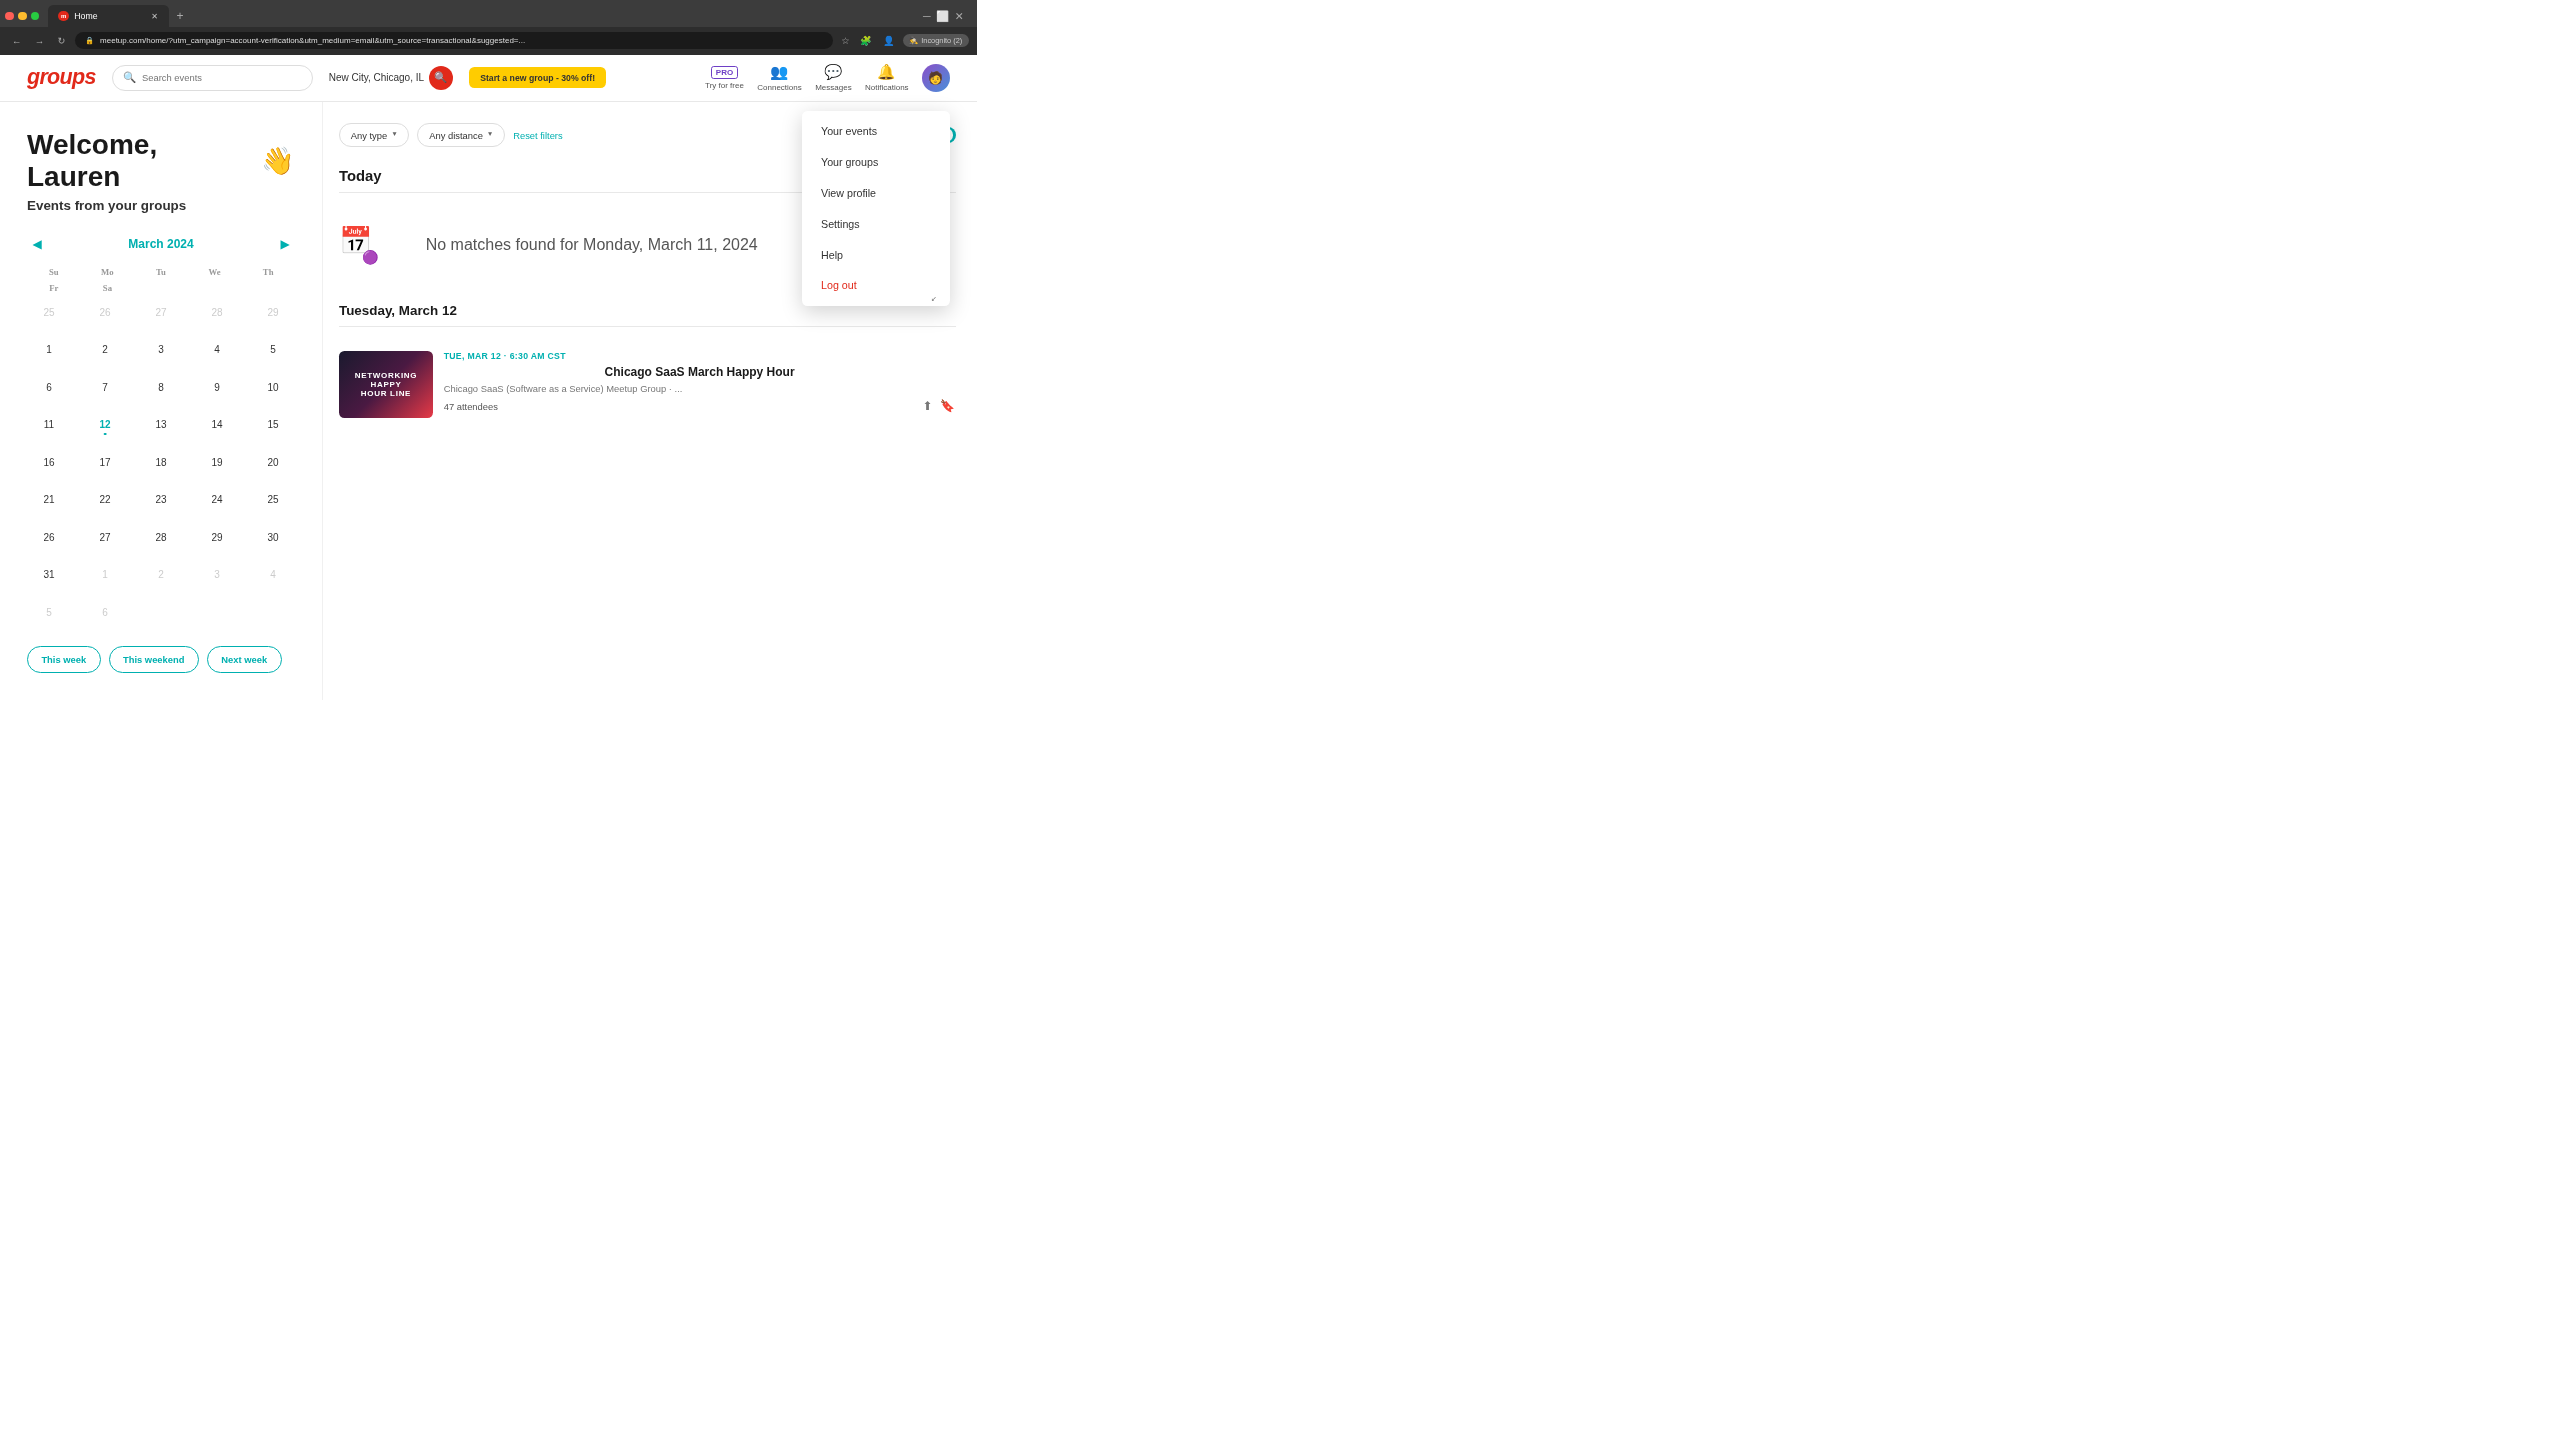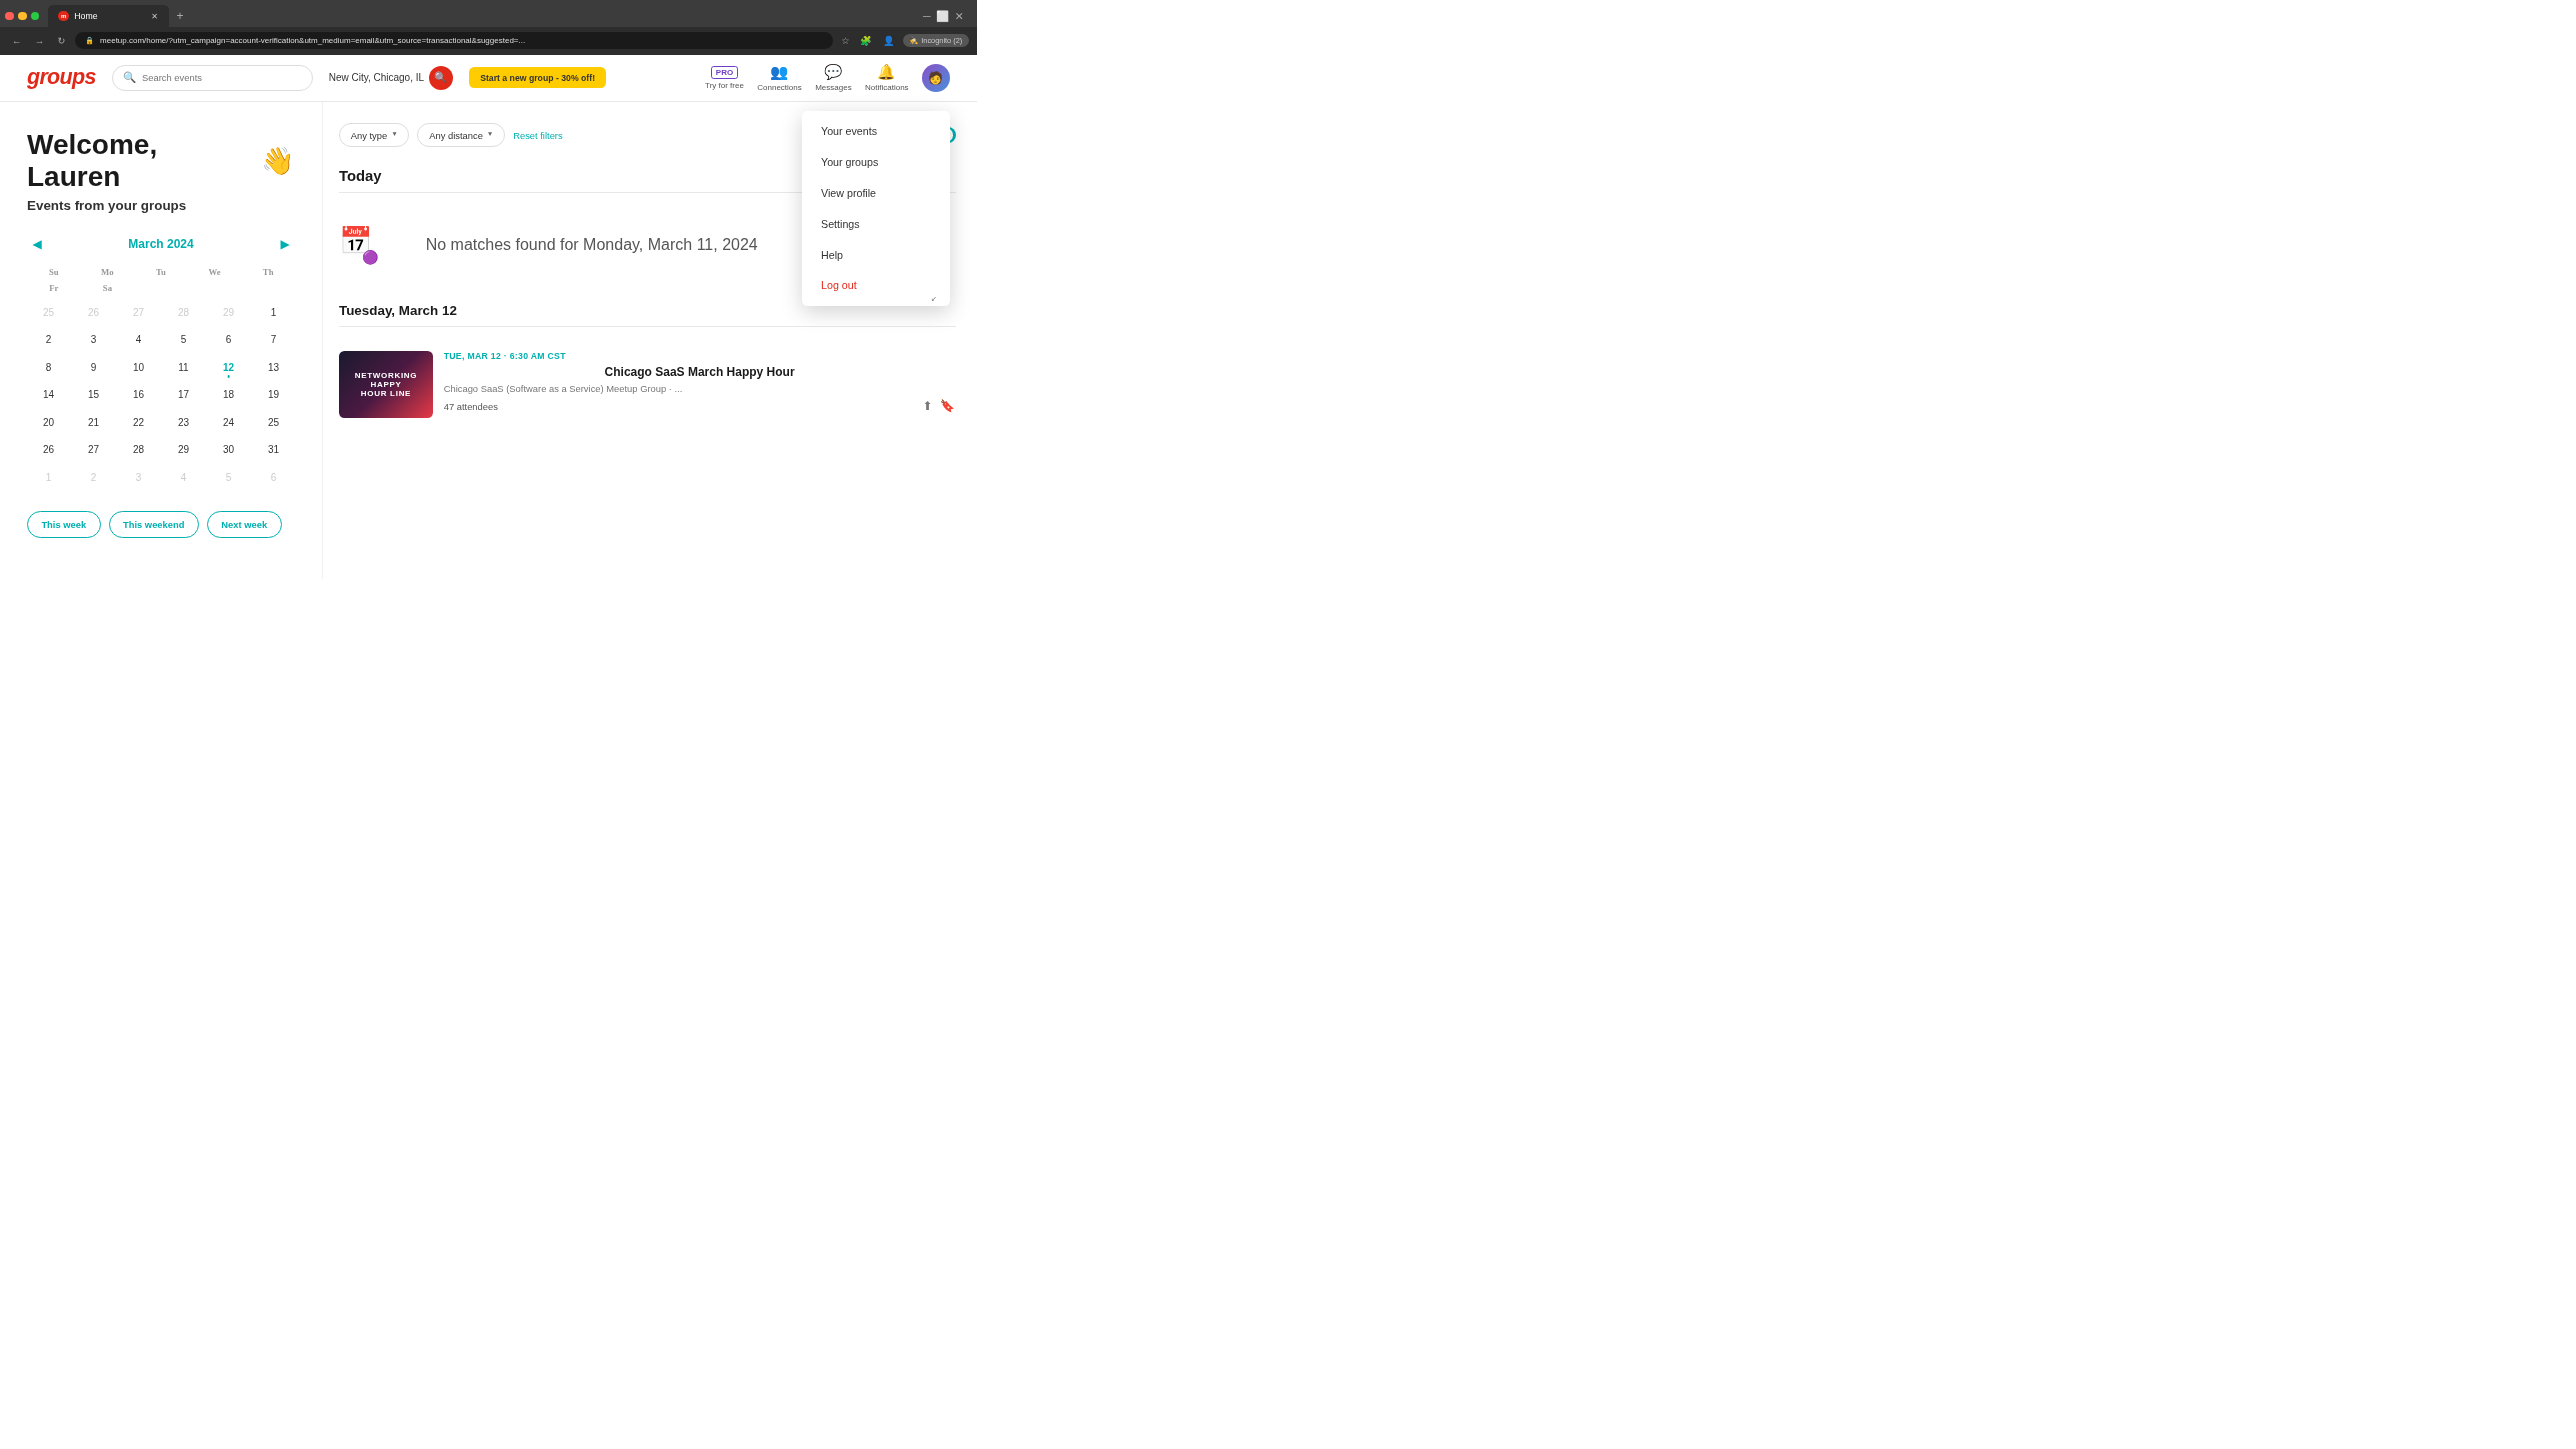--- a/index.html
+++ b/index.html
@@ -59,21 +59,21 @@
     .welcome-emoji { font-size: 27px; }
     .events-subtitle { font-size: 13.4px; font-weight: 600; color: #333; margin-bottom: 21.5px; }
 
     .calendar { margin-top: 13.4px; }
     .calendar-header { display: flex; align-items: center; justify-content: space-between; margin-bottom: 10.7px; }
     .calendar-nav { background: none; border: none; font-size: 12px; cursor: pointer; color: #00b0b0; padding: 2.7px 5.4px; }
     .calendar-title { font-size: 12px; font-weight: 700; color: #00b0b0; }
     .calendar-grid { width: 100%; }
     .calendar-weekdays { display: grid; grid-template-columns: repeat(5, 1fr); text-align: center; margin-bottom: 4px; font-family: Liberation Serif, serif; }
     .weekday { font-size: 8.7px; color: #999; font-weight: 600; padding: 2.7px; }
-    .calendar-days { display: grid; grid-template-columns: repeat(6, 1fr); gap: 2px; }
+    .calendar-days { display: grid; grid-template-columns: repeat(5, 1fr); gap: 12px; }
     .cal-day { text-align: center; padding: 5.4px 2.7px; font-size: 10px; color: #333; cursor: pointer; border-radius: 50%; width: 25.5px; height: 25.5px; display: flex; align-items: center; justify-content: center; margin: auto; position: relative; }
     .cal-day.other-month { color: #ccc; }
     .cal-day.today { color: #00b0b0; font-weight: 700; }
     .cal-day.today::after { content: ''; position: absolute; bottom: 2px; left: 50%; transform: translateX(-50%); width: 2.7px; height: 2.7px; background: #00b0b0; border-radius: 50%; }
 
     .week-buttons { display: flex; gap: 8px; margin-top: 21.5px; }
     .week-btn { border: 1.3px solid #00b0b0; background: #fff; border-radius: 16px; padding: 6.7px 13.4px; font-size: 9.4px; color: #00b0b0; font-weight: 600; cursor: pointer; }
 
     
     .events-content { flex: 1; padding: 21.5px 21.5px 21.5px 16px; border-left: 0.7px solid #f0f0f0; }

